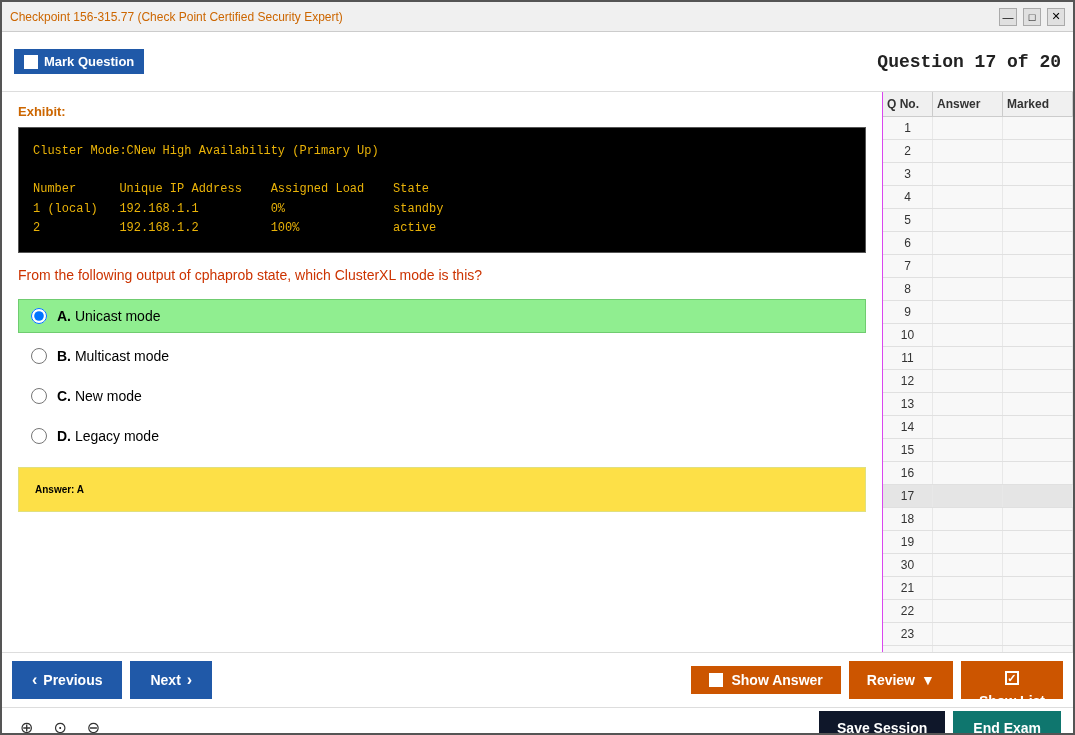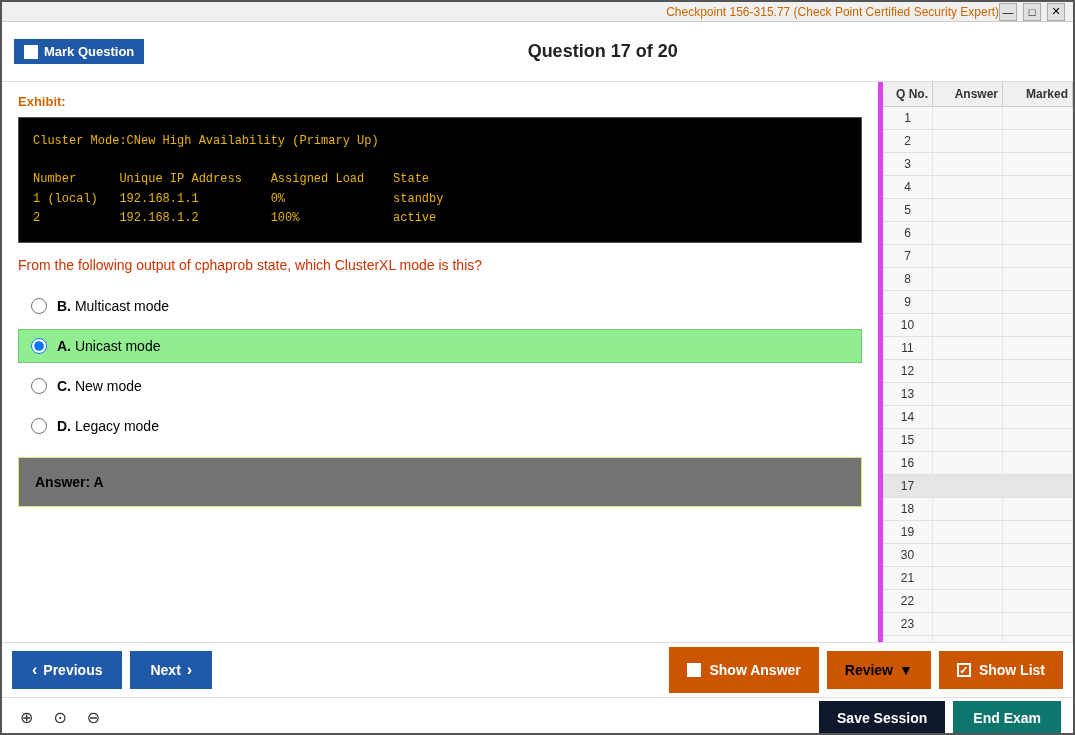--- a/index.html
+++ b/index.html
@@ -12,23 +12,23 @@
       overflow: hidden;
       border: 2px solid #555;
     }
 
     
     .title-bar {
       background: #f0f0f0;
       border-bottom: 1px solid #ccc;
       display: flex;
       align-items: center;
-      justify-content: flex-end;
+      justify-content: space-between;
       padding: 4px 8px;
-      height: 20px;
+      height: 30px;
     }
     .title-bar-text {
       font-size: 12px;
       color: #cc6600;
     }
     .title-bar-controls {
       display: flex;
       gap: 6px;
     }
     .title-btn {
@@ -59,39 +59,40 @@
       padding: 5px 10px;
       font-size: 13px;
       font-weight: bold;
       cursor: pointer;
       display: flex;
       align-items: center;
       gap: 6px;
     }
     .question-title {
       flex: 1;
-      text-align: center;
+      text-align: right;
       font-size: 18px;
       font-weight: bold;
       color: #222;
+      font-family: Liberation Mono, monospace;
     }
 
     
     .main-content {
       display: flex;
       height: calc(735px - 30px - 50px - 55px - 40px);
       background: #fff;
     }
 
     
     .left-panel {
       flex: 1;
       padding: 12px 16px;
       overflow-y: auto;
-      border-right: 5px solid #d946ef;
+      border-right: 1px solid #d946ef;
     }
 
     .exhibit-label {
       color: #cc6600;
       font-weight: bold;
       margin-bottom: 8px;
       font-size: 13px;
     }
 
     .terminal-box {
@@ -133,24 +134,24 @@
       height: 16px;
     }
     .option-text {
       font-size: 14px;
     }
     .option-text .letter {
       font-weight: bold;
     }
 
     .answer-box {
-      background: #737373;
+      background: #fde047;
       border: 1px solid #e0e080;
       padding: 16px;
-      font-size: 14px;
+      font-size: 10px;
       font-weight: bold;
     }
 
     
     .right-panel {
       width: 190px;
       overflow-y: scroll;
       background: #f8f8f8;
     }
     .qlist-header {
@@ -160,21 +161,21 @@
       border-bottom: 1px solid #ccc;
       font-weight: bold;
       font-size: 12px;
       color: #333;
       position: sticky;
       top: 0;
       z-index: 1;
     }
     .qlist-header div {
       padding: 5px 4px;
-      text-align: right;
+      text-align: left;
       border-right: 1px solid #ccc;
     }
     .qlist-row {
       display: grid;
       grid-template-columns: 50px 1fr 1fr;
       border-bottom: 1px solid #e0e0e0;
       font-size: 12px;
     }
     .qlist-row.current {
       background: #e5e5e5;
@@ -219,25 +220,25 @@
       background: #cc5500;
       color: #fff;
       border: none;
       padding: 10px 18px;
       font-size: 14px;
       font-weight: bold;
       cursor: pointer;
       display: flex;
       align-items: center;
       gap: 8px;
-      height: 46px;
+      height: 28px;
     }
     .btn-review {
       background: #cc5500;
-      color: #000000;
+      color: #ffffff;
       border: none;
       padding: 10px 18px;
       font-size: 14px;
       font-weight: bold;
       cursor: pointer;
       display: flex;
       align-items: center;
       gap: 6px;
       height: 38px;
     }
@@ -246,20 +247,21 @@
       color: #fff;
       border: none;
       padding: 10px 18px;
       font-size: 14px;
       font-weight: bold;
       cursor: pointer;
       display: flex;
       align-items: center;
       gap: 8px;
       height: 38px;
+      flex-direction: column;
     }
     .chk-white {
       width: 14px;
       height: 14px;
       border: 2px solid #fff;
       background: #cc5500;
       display: inline-flex;
       align-items: center;
       justify-content: center;
     }
@@ -352,27 +354,27 @@
       <div>Cluster Mode:CNew High Availability (Primary Up)</div>
       <div>&nbsp;</div>
       <div>Number&nbsp;&nbsp;&nbsp;&nbsp;&nbsp;&nbsp;Unique IP Address&nbsp;&nbsp;&nbsp;&nbsp;Assigned Load&nbsp;&nbsp;&nbsp;&nbsp;State</div>
       <div>1 (local)&nbsp;&nbsp;&nbsp;192.168.1.1&nbsp;&nbsp;&nbsp;&nbsp;&nbsp;&nbsp;&nbsp;&nbsp;&nbsp;&nbsp;0%&nbsp;&nbsp;&nbsp;&nbsp;&nbsp;&nbsp;&nbsp;&nbsp;&nbsp;&nbsp;&nbsp;&nbsp;&nbsp;&nbsp;&nbsp;standby</div>
       <div>2&nbsp;&nbsp;&nbsp;&nbsp;&nbsp;&nbsp;&nbsp;&nbsp;&nbsp;&nbsp;&nbsp;192.168.1.2&nbsp;&nbsp;&nbsp;&nbsp;&nbsp;&nbsp;&nbsp;&nbsp;&nbsp;&nbsp;100%&nbsp;&nbsp;&nbsp;&nbsp;&nbsp;&nbsp;&nbsp;&nbsp;&nbsp;&nbsp;&nbsp;&nbsp;&nbsp;active</div>
     </div>
 
     <div class="question-text">From the following output of cphaprob state, which ClusterXL mode is this?</div>
 
     <ul class="options-list">
+      <li class="option-item selected">
+        <input type="radio" name="answer" checked="" style="">
+        <span class="option-text"><span class="letter">A.</span> Unicast mode</span>
+      </li>
       <li class="option-item">
         <input type="radio" name="answer" style="">
         <span class="option-text"><span class="letter">B.</span> Multicast mode</span>
-      </li>
-      <li class="option-item selected">
-        <input type="radio" name="answer" checked="" style="">
-        <span class="option-text"><span class="letter">A.</span> Unicast mode</span>
       </li>
       <li class="option-item">
         <input type="radio" name="answer" style="">
         <span class="option-text"><span class="letter">C.</span> New mode</span>
       </li>
       <li class="option-item">
         <input type="radio" name="answer" style="">
         <span class="option-text"><span class="letter">D.</span> Legacy mode</span>
       </li>
     </ul>

